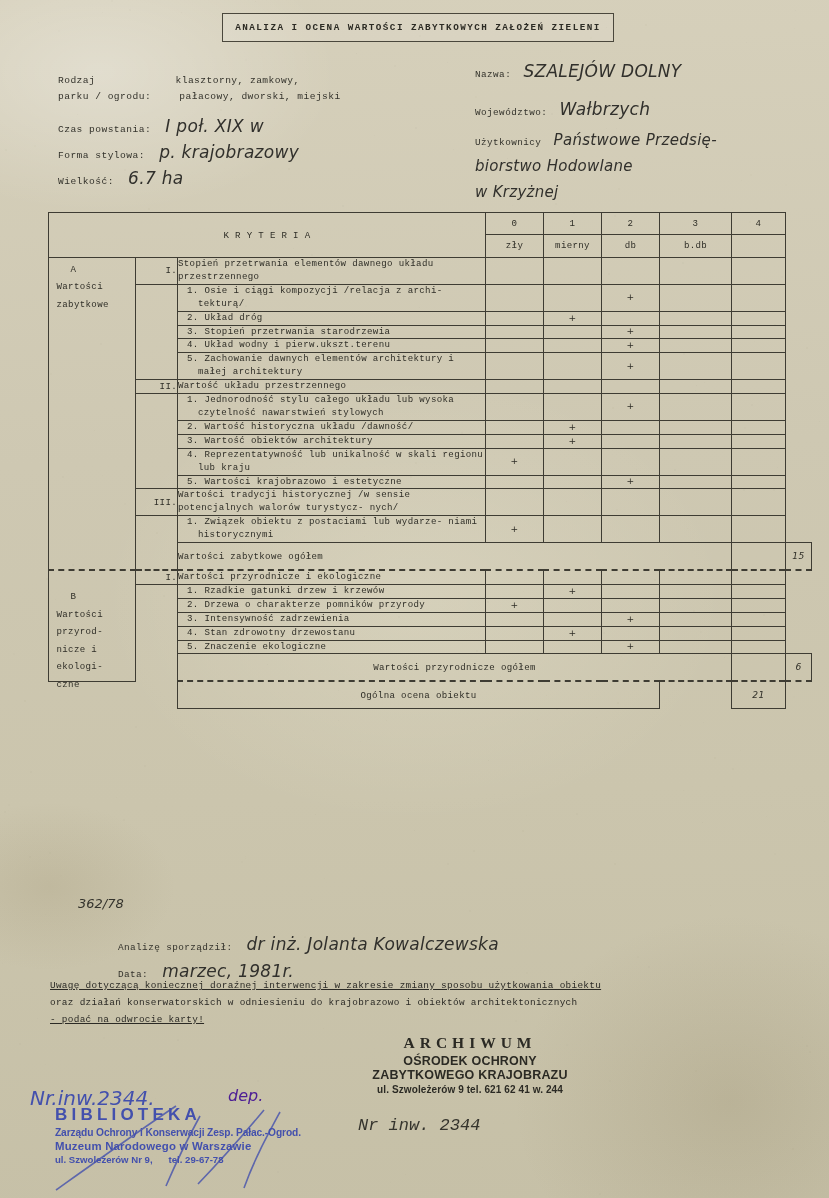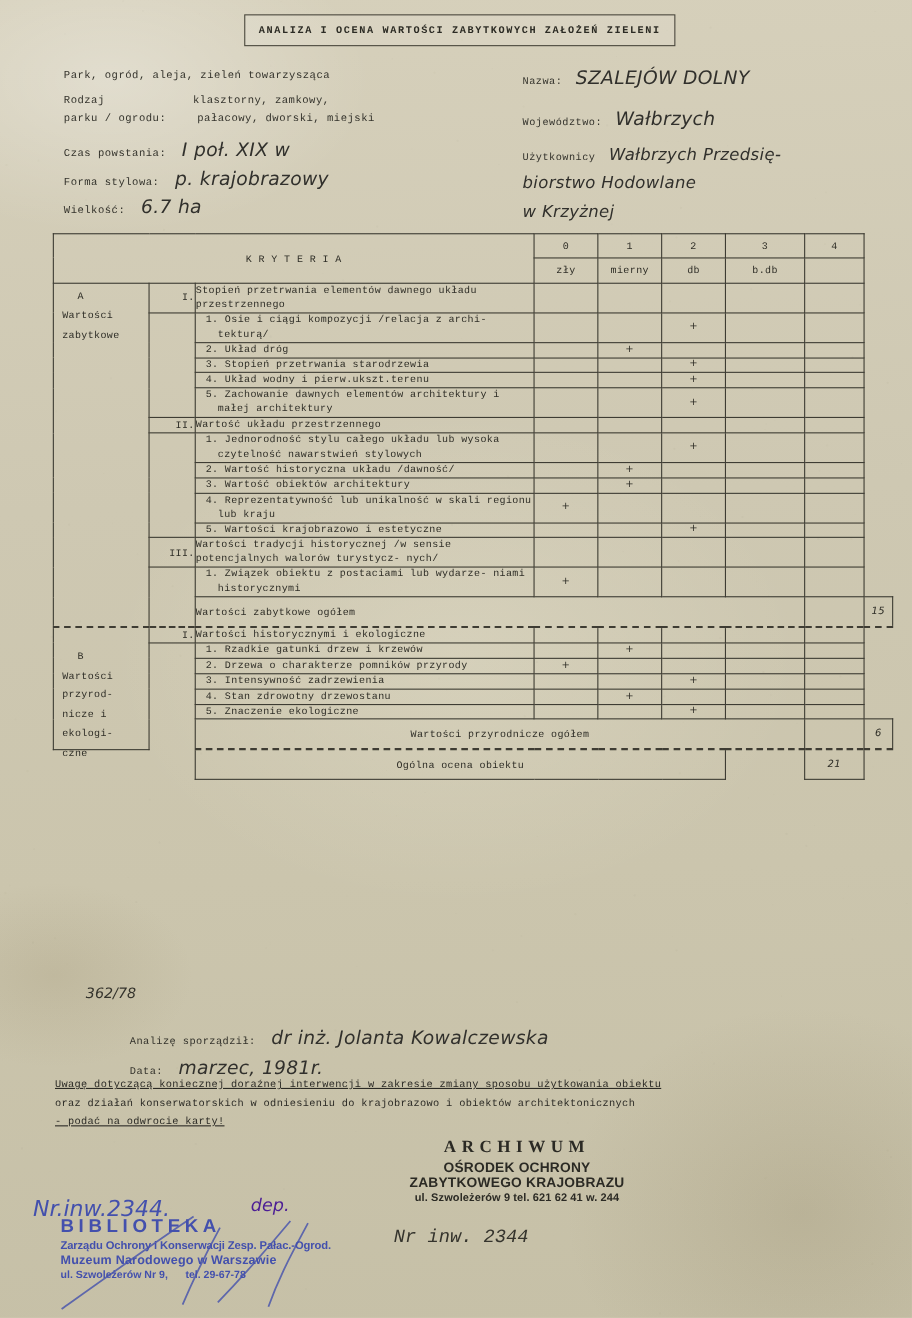--- a/index.html
+++ b/index.html
@@ -419,23 +419,20 @@
     <div class="speck" style="left:374px;top:135px;width:0.9px;height:0.9px;opacity:0.20;"></div>
   </div>
 
 <div class="title-box">
   <span>ANALIZA I OCENA WARTOŚCI ZABYTKOWYCH ZAŁOŻEŃ ZIELENI</span>
 </div>
 
 <div class="hdr">
 
   <div class="hdr-left">
-    <div class="frow">
-      <span class="lbl">Park, ogród, aleja, zieleń towarzysząca</span>
-    </div>
     <div class="frow" style="margin-top:12px;">
       <span class="lbl">Rodzaj</span>
       <span class="lbl" style="margin-left:74px;">klasztorny, zamkowy,</span>
     </div>
     <div class="frow">
       <span class="lbl">parku / ogrodu:</span>
       <span class="lbl" style="margin-left:22px;">pałacowy, dworski, miejski</span>
     </div>
     <div class="frow" style="margin-top:14px;">
       <span class="lbl">Czas powstania:</span>
@@ -455,21 +452,21 @@
     <div class="frow">
       <span class="lbl">Nazwa:</span>
       <span class="hw hw-big" style="margin-left:6px;">SZALEJÓW DOLNY</span>
     </div>
     <div class="frow" style="margin-top:18px;">
       <span class="lbl">Województwo:</span>
       <span class="hw hw-big" style="margin-left:6px;">Wałbrzych</span>
     </div>
     <div class="frow" style="margin-top:10px;">
       <span class="lbl">Użytkownicy</span>
-      <span class="hw hw-md" style="margin-left:6px;">Wałbrzych Przedsię-</span>
+      <span class="hw hw-md" style="margin-left:6px;">Państwowe Przedsię-</span>
     </div>
     <div class="frow" style="margin-top:-4px;">
       <span class="hw hw-md">biorstwo Hodowlane</span>
     </div>
     <div class="frow" style="margin-top:-4px;">
       <span class="hw hw-md">w Krzyżnej</span>
     </div>
   </div>
 </div>
 
@@ -629,21 +626,21 @@
       </tr>
       <tr class="totrow">
         <td class="nob dashed-bot"></td>
         <td class="tot-label dashed-bot" colspan="5">Wartości zabytkowe ogółem</td>
         <td class="nob dashed-bot"></td>
         <td class="tot-val dashed-bot">15</td>
       </tr>
       <tr class="dash-start">
         <td class="c-sec dashed-top" rowspan="7"></td>
         <td class="romanum dashed-top">I.</td>
-        <td class="txtcell dashed-top">Wartości historycznymi i ekologiczne</td>
+        <td class="txtcell dashed-top">Wartości przyrodnicze i ekologiczne</td>
         <td class="mark dashed-top"></td>
         <td class="mark dashed-top"></td>
         <td class="mark dashed-top"></td>
         <td class="mark dashed-top"></td>
         <td class="mark dashed-top"></td>
       </tr>
       <tr>
         <td class="nob"></td>
         <td class="txtcell ind">1. Rzadkie gatunki drzew i krzewów</td>
         <td class="mark"></td>

